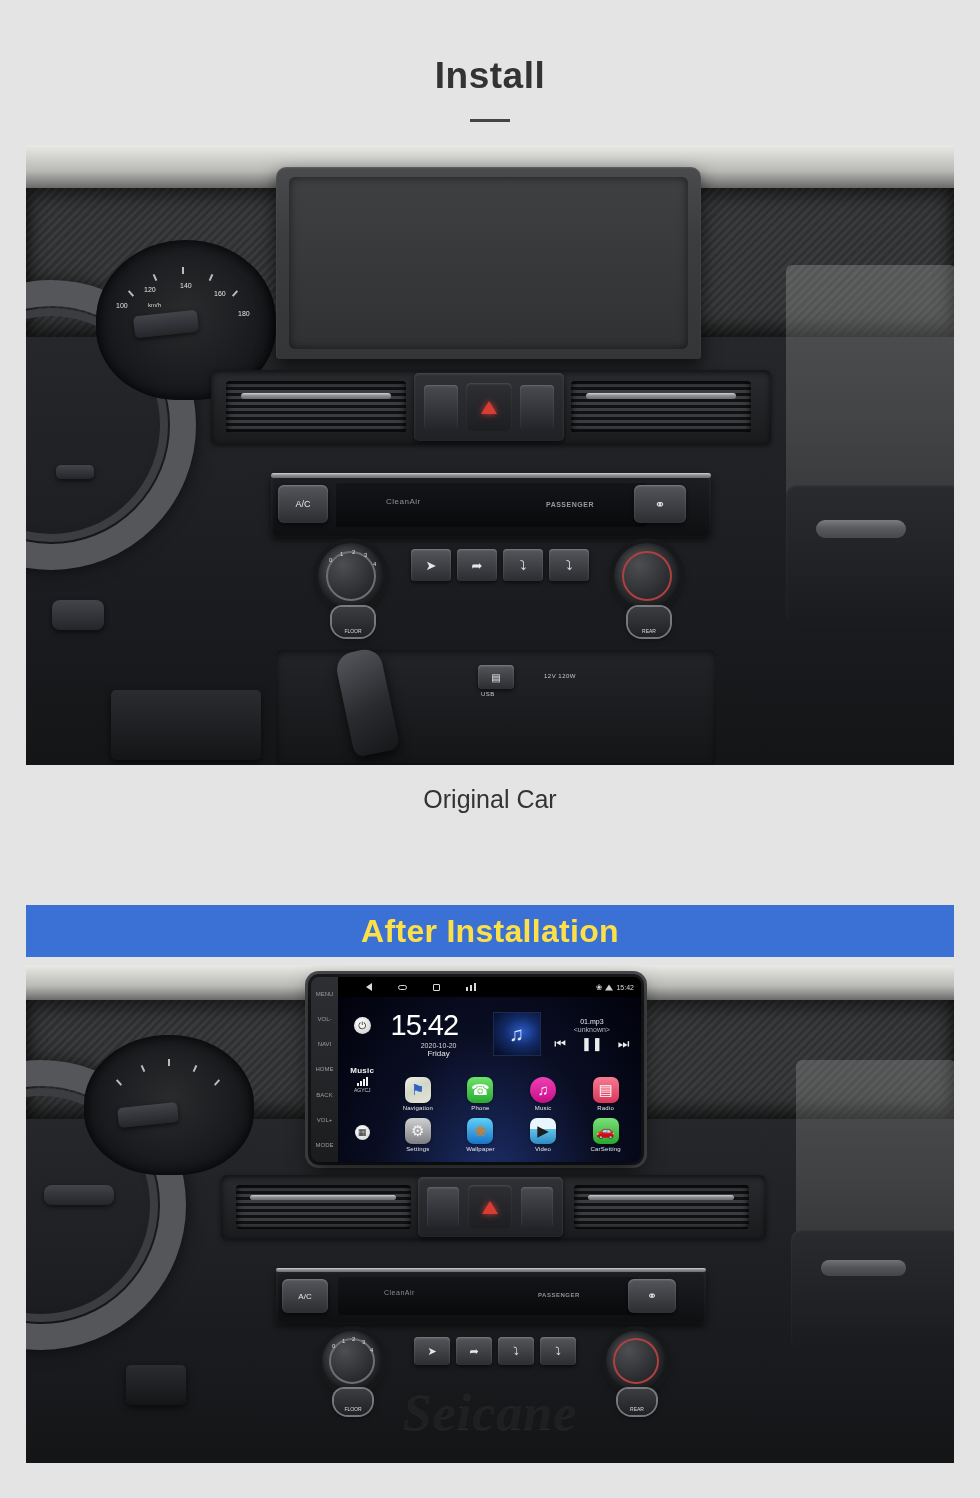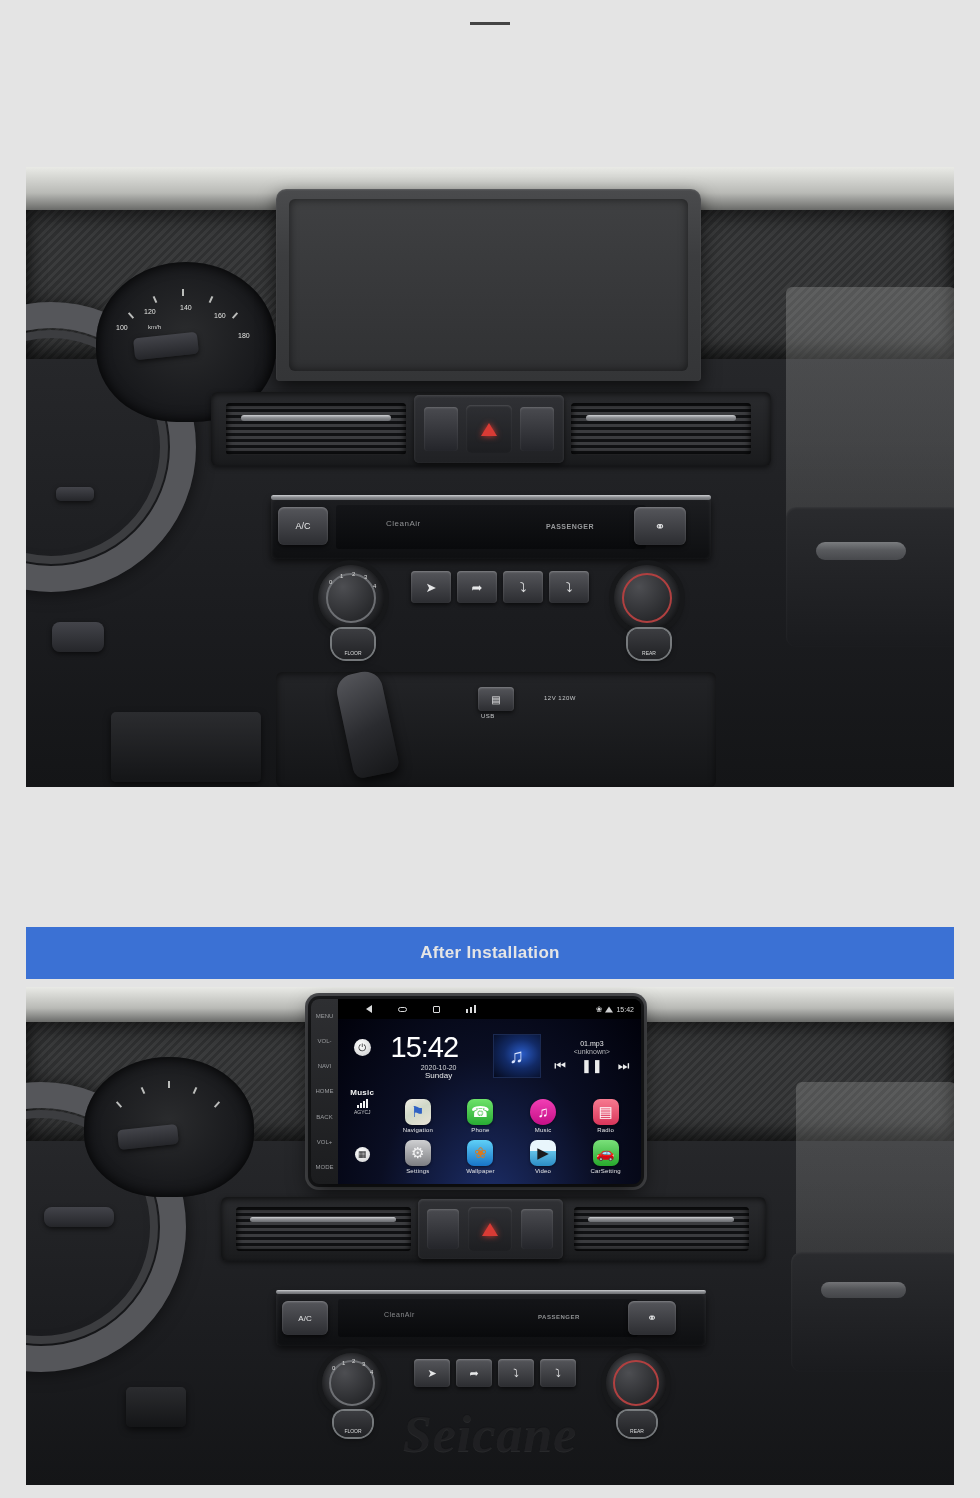--- a/index.html
+++ b/index.html
@@ -44,22 +44,22 @@
     font-size: 25px;
     color: #333;
   }
 
   
   .banner {
     position: absolute;
     left: 26px; top: 905px;
     width: 928px; height: 52px;
     background: #3b71d4;
-    color: #e5e5e5;
-    font-size: 17px;
+    color: #fde047;
+    font-size: 32px;
     font-weight: bold;
     display: flex;
     align-items: center;
     justify-content: center;
     letter-spacing: 0.3px;
   }
 
   
   .photo-block-2 {
     position: absolute;
@@ -393,20 +393,21 @@
     color: rgba(20,20,22,.42);
     letter-spacing:1px;
     text-shadow: 0 1px 0 rgba(255,255,255,.08);
   }
 </style>
 </head>
 <body>
 
 <div class="page">
 
+  <div class="page-title">Install</div>
   <div class="title-rule"></div>
 
   <div class="photo-block-1">
     <div class="car">
       <div class="windshield"></div>
       <div class="dash-band" style="top:7%;  height:24%;"></div>
       <div class="dash-lower" style="top:31%; height:69%;"></div>
 
       <div class="wheel" style="left:-120px; top:135px; width:290px; height:290px;"></div>
       <div class="wheel-inner" style="left:-92px; top:163px; width:234px; height:234px;"></div>
@@ -488,20 +489,21 @@
       <div class="console" style="left:250px; top:505px; width:440px; height:115px;"></div>
       <div class="shifter" style="left:318px; top:505px; width:46px; height:104px; transform:rotate(-12deg);"></div>
       <div class="sq-btn" style="left:452px; top:520px; width:36px; height:24px; border-radius:4px; font-size:10px;">
         <span>▤</span>
       </div>
       <div class="socket-label" style="left:455px; top:546px;">USB</div>
       <div class="socket-label" style="left:518px; top:528px;">12V 120W</div>
     </div>
   </div>
 
+  <div class="caption-original">Original Car</div>
 
   <div class="banner">After  Installation</div>
 
   <div class="photo-block-2">
     <div class="car">
       <div class="windshield"></div>
       <div class="dash-band" style="top:7%;  height:24%;"></div>
       <div class="dash-lower" style="top:31%; height:69%;"></div>
 
       <div class="wheel" style="left:-130px; top:95px; width:290px; height:290px;"></div>
@@ -569,21 +571,21 @@
               </div>
               <div class="apps-btn">▦</div>
             </div>
 
             <div class="hu-main">
 
               <div class="widget-row">
                 <div class="clock-widget">
                   <div class="clock-time">15:42</div>
                   <div class="clock-date">2020-10-20</div>
-                  <div class="clock-day">Sunday</div>
+                  <div class="clock-day">Friday</div>
                 </div>
 
                 <div class="music-widget">
                   <div class="album-art">♫</div>
                   <div class="music-meta">
                     <div class="music-title">01.mp3</div>
                     <div class="music-artist">&lt;unknown&gt;</div>
                     <div class="music-ctrls">
                       <span>⏮</span>
                       <span>❚❚</span>

